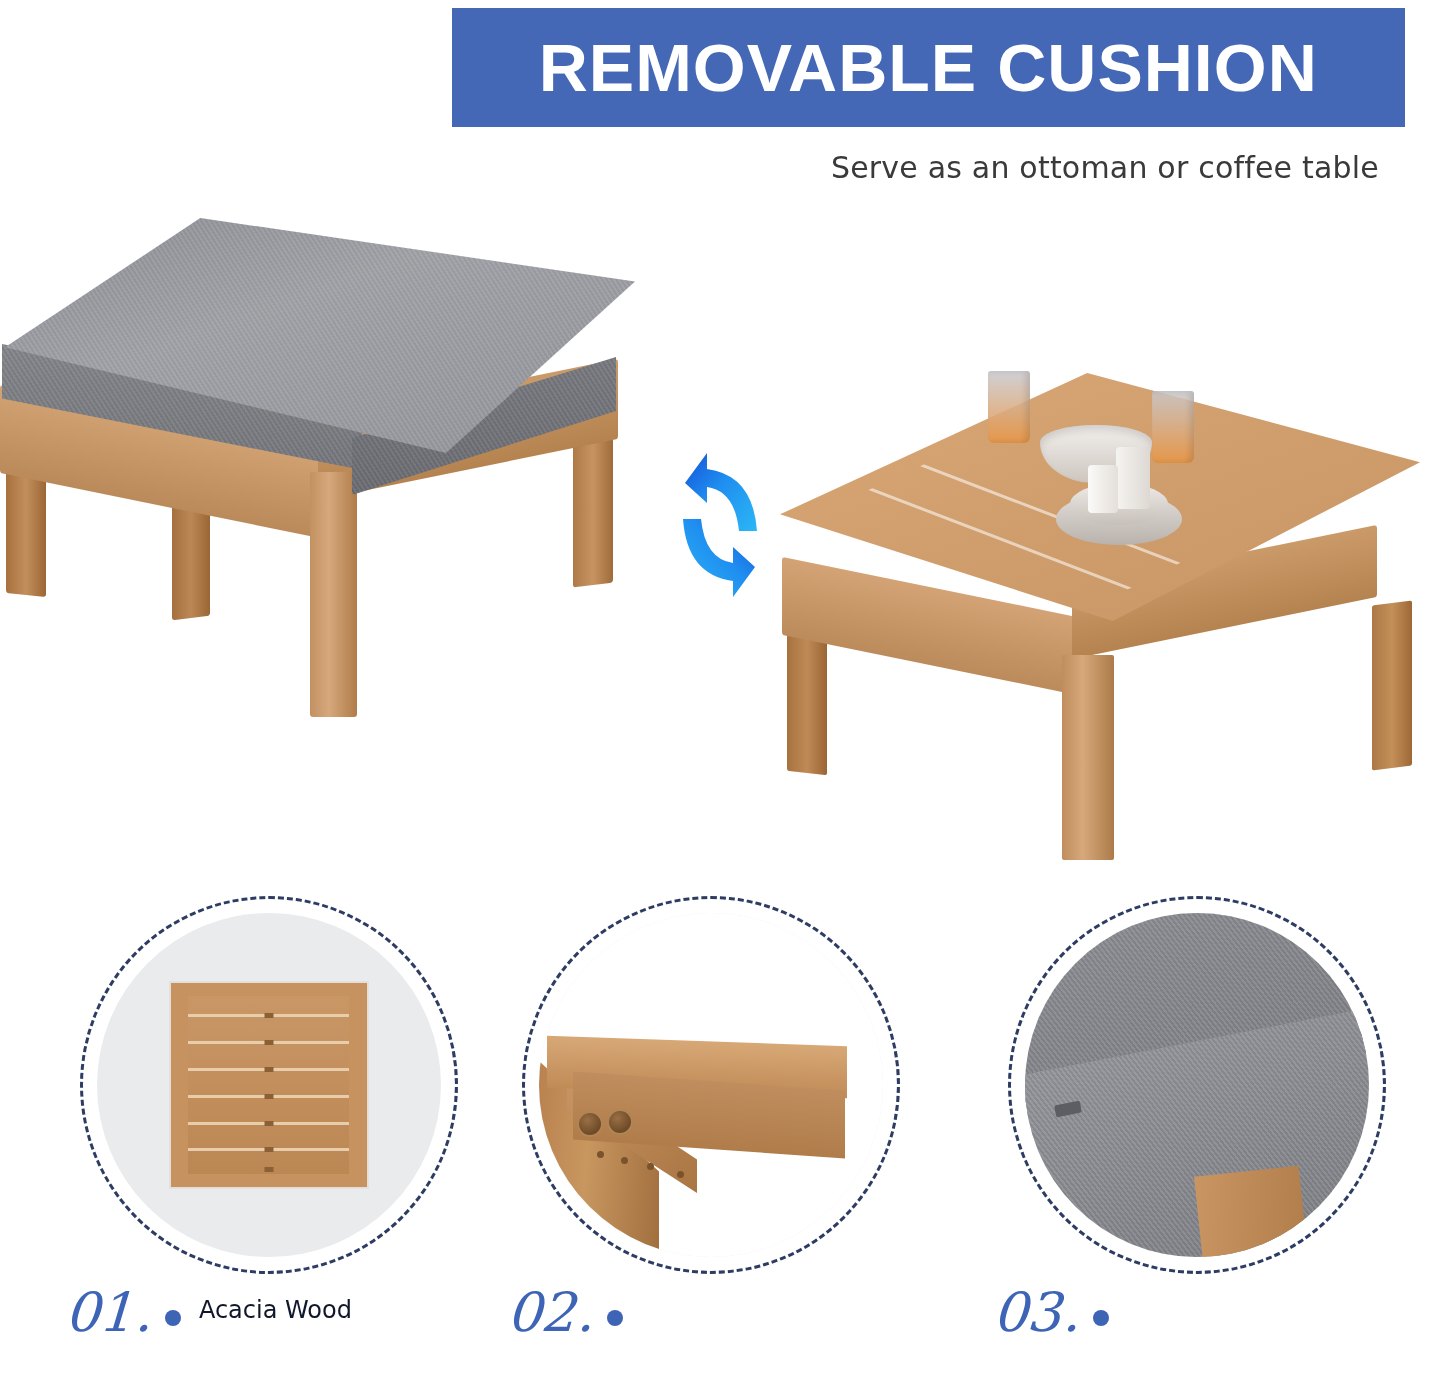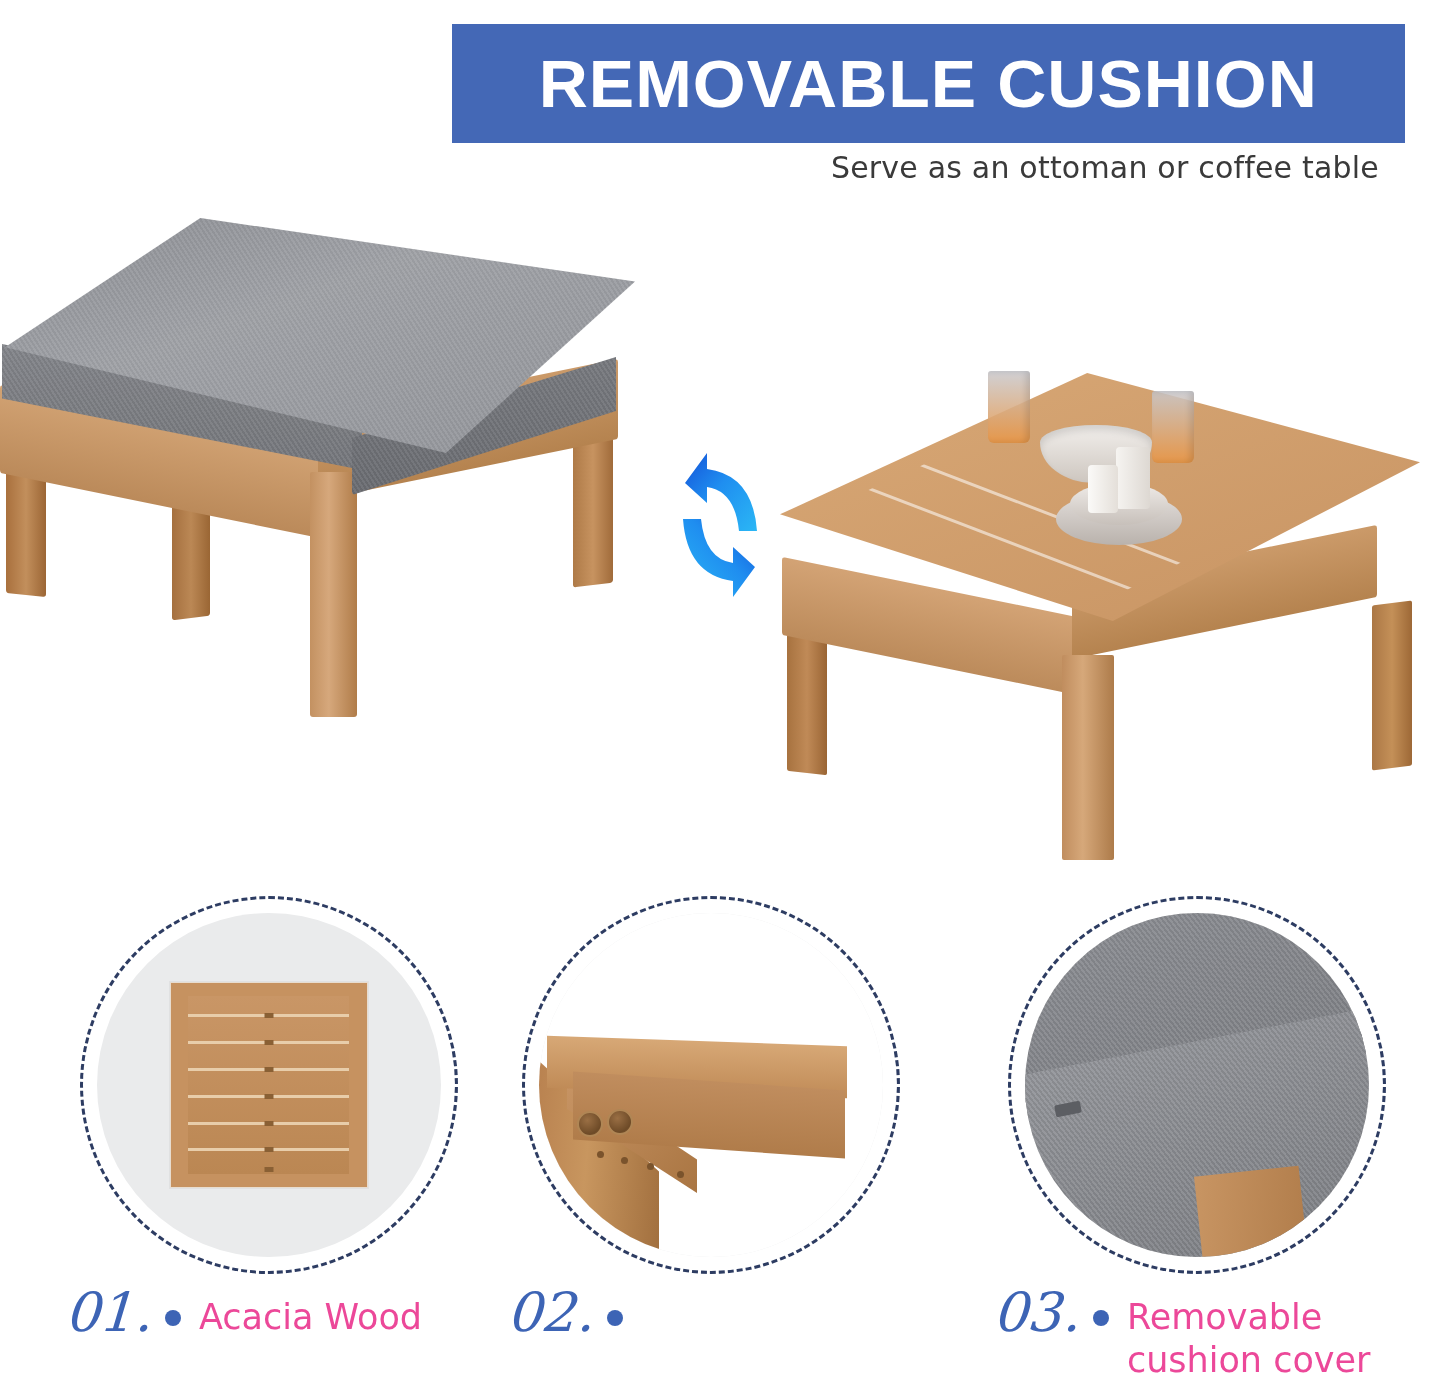--- a/index.html
+++ b/index.html
@@ -4,21 +4,21 @@
 <style>
   html,body{margin:0;padding:0;background:#ffffff;}
   body{
     width:1445px;height:1387px;position:relative;overflow:hidden;
     font-family:"Liberation Sans","DejaVu Sans",sans-serif;
     background:#ffffff;
   }
 
   
   #header-banner{
-    position:absolute;left:452px;top:24px;width:953px;height:119px;
+    position:absolute;left:452px;top:8px;width:953px;height:119px;
     background:#4468b6;
     display:flex;align-items:center;justify-content:center;
     -webkit-mask-image:
        radial-gradient(circle at 4px 4px, #000 3px, transparent 3.2px),
        linear-gradient(#000,#000);
     -webkit-mask-size:9px 9px, 100% 100%;
   }
   #header-banner::before,#header-banner::after{
     content:"";position:absolute;left:-2px;width:calc(100% + 4px);height:9px;
     background:
@@ -224,21 +224,21 @@
     font-family:"DejaVu Serif","Liberation Serif",serif;
     font-style:italic;font-size:54px;color:#3d64b5;font-weight:400;
     line-height:1;letter-spacing:-1px;margin-right:4px;
     transform:skewX(-6deg);
   }
   .caption-dot{
     width:16px;height:16px;border-radius:50%;background:#3d64b5;
     margin:24px 18px 0 8px;flex:none;
   }
   .caption-text{
-    font-size:35px;color:#ec4899;line-height:1.22;padding-top:10px;
+    font-size:24px;color:#0f172a;line-height:1.22;padding-top:10px;
     font-family:"DejaVu Sans","Liberation Sans",sans-serif;white-space:pre-line;
   }
 </style>
 </head>
 <body>
 
 <div id="header-banner">
   <div id="banner-edge-l"></div>
   <div id="banner-edge-r"></div>
   <div id="banner-title">REMOVABLE CUSHION</div>
@@ -374,18 +374,16 @@
         <div id="photo-3-cushion-top"></div>
         <div id="photo-3-zipper"></div>
         <div id="photo-3-cushion-body"></div>
         <div id="photo-3-zip-pull"></div>
         <div id="photo-3-wood"></div>
       </div>
     </div>
     <div class="caption" style="left:-10px;top:390px;">
       <span class="caption-number">03.</span>
       <span class="caption-dot"></span>
-      <span class="caption-text">Removable
-cushion cover</span>
     </div>
   </div>
 
 </div>
 
 </body></html>

